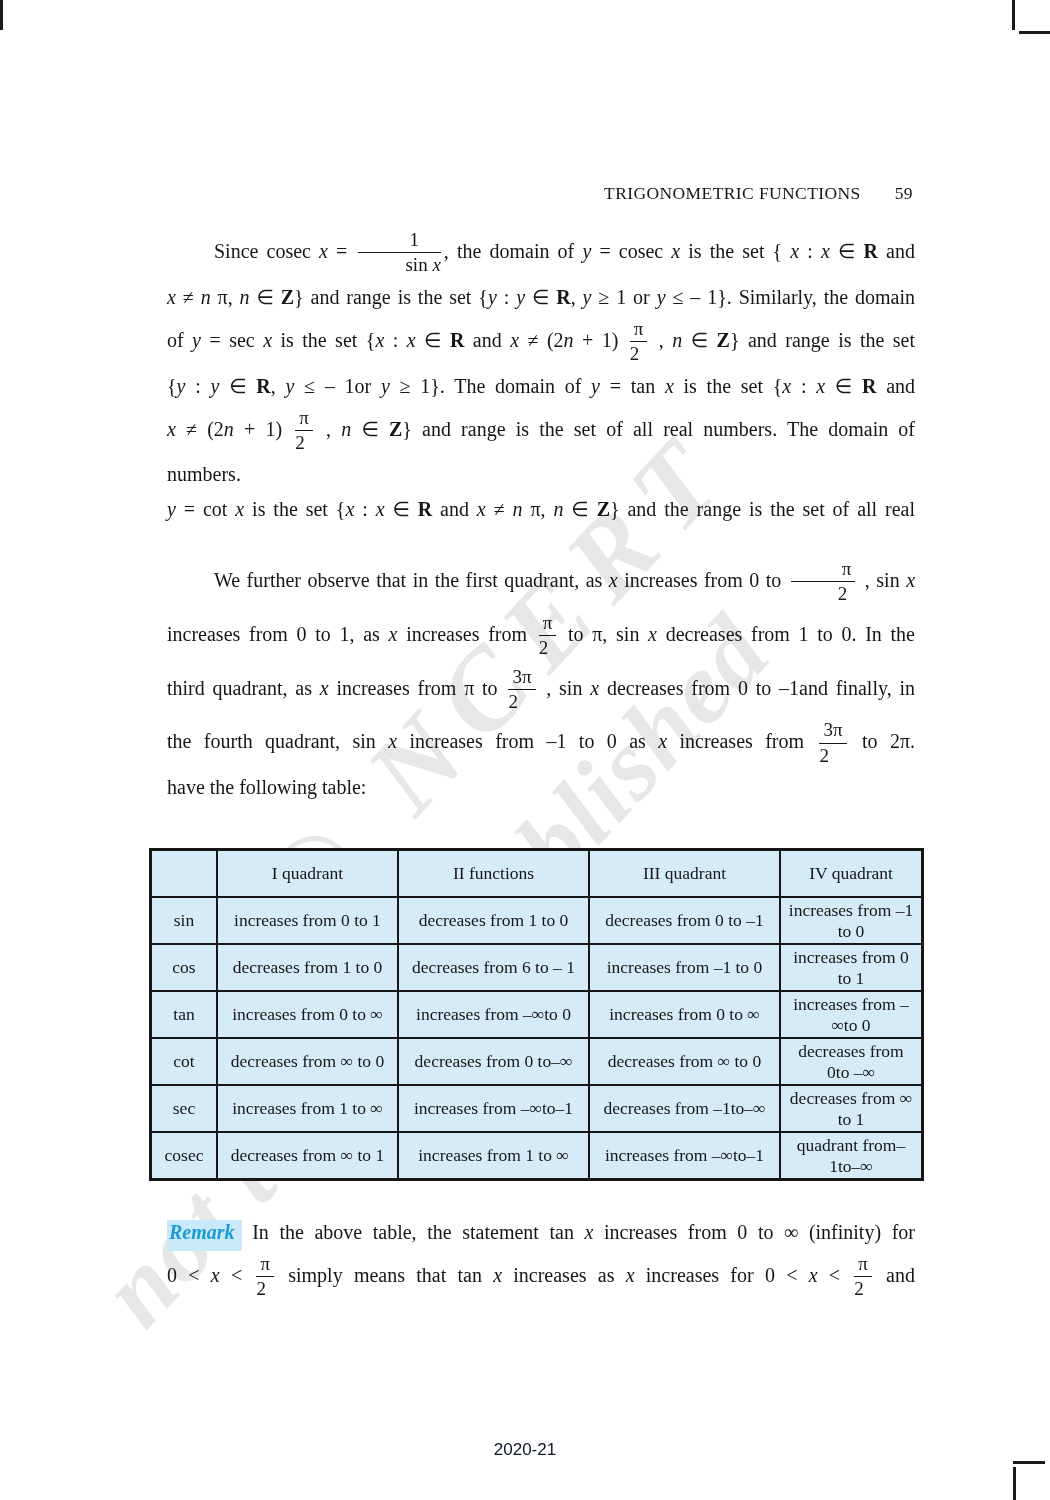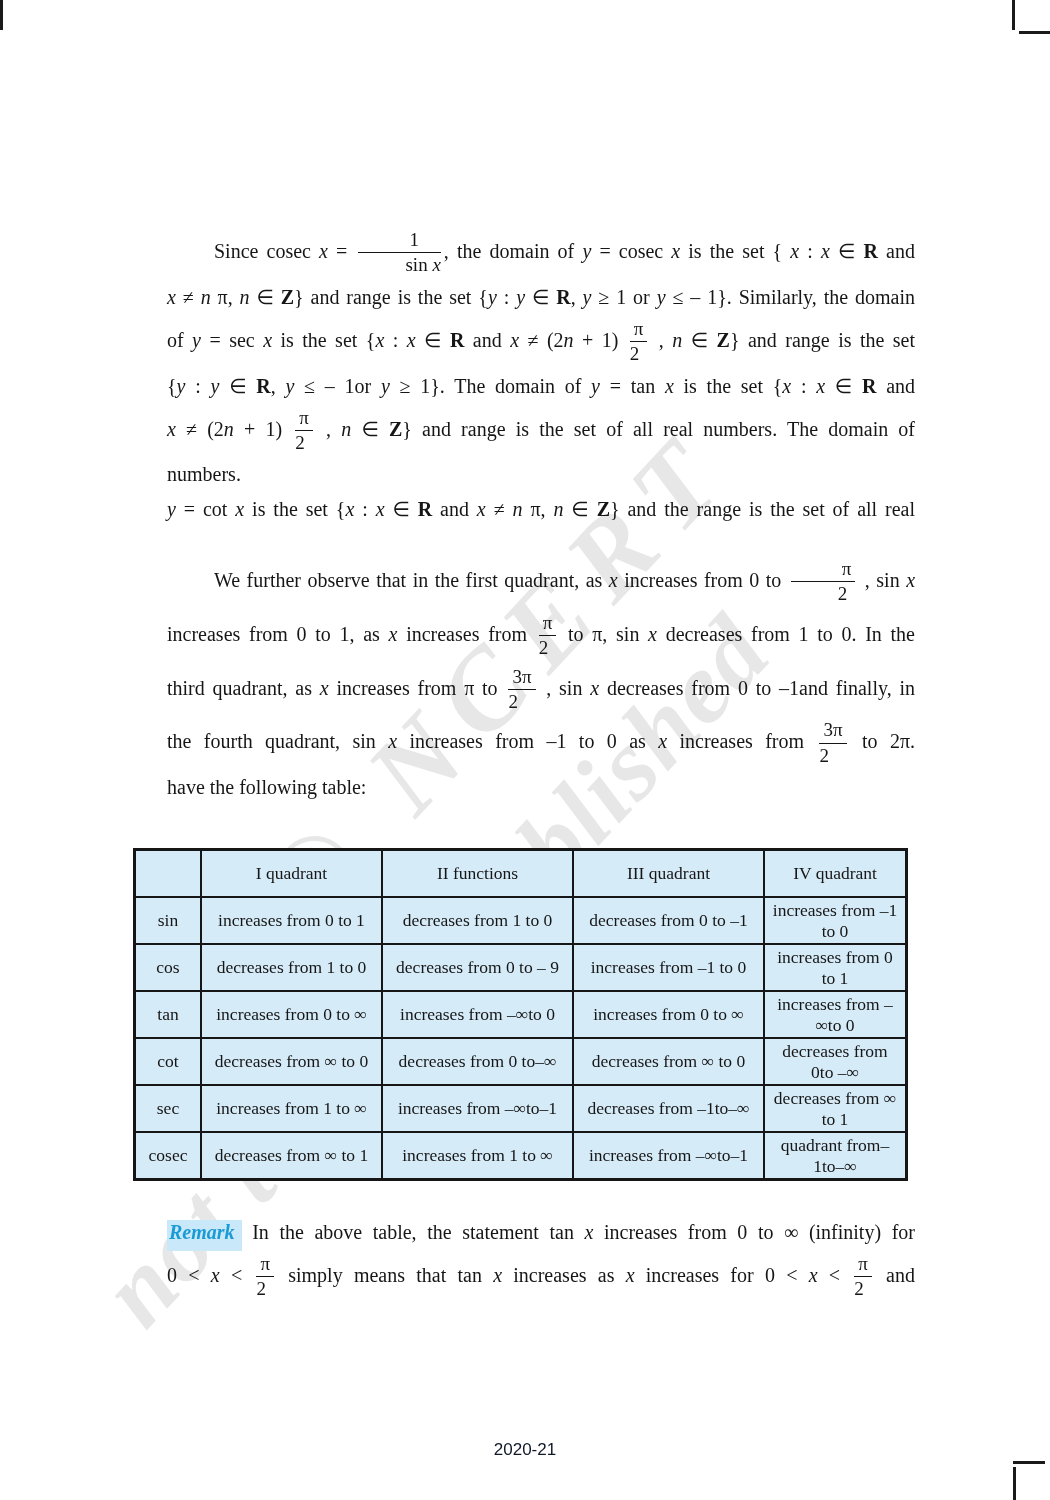--- a/index.html
+++ b/index.html
@@ -56,21 +56,21 @@
   }
   .frac .fnum { display:block; border-bottom:1.6px solid #161616; padding:0 4px 1px; }
   .frac .fden { display:block; padding-top:1px; }
 
   .remark-label {
     font-style:italic; font-weight:bold; color:#1b9bd5;
     background:#c9e8f9; padding:1px 7px 8px 2px;
   }
 
   
-  #qtable { position:absolute; left:127px; top:848px;padding-left:6px; }
+  #qtable { position:absolute; left:143px; top:848px;padding-left:6px; }
   #qtable table {
     border-collapse:collapse; border:3px solid #161616;
     width:775px; table-layout:fixed;
   }
   #qtable th, #qtable td {
     border:2.5px solid #161616; background:#d6ebf8;
     font-family:"Liberation Serif", serif; font-size:17.5px; font-weight:normal;
     text-align:center; vertical-align:middle; height:43px; padding:1px 4px;
   }
   #qtable th:nth-child(1), #qtable td:nth-child(1) { width:56px; }
@@ -90,20 +90,24 @@
 
   <div class="mark m-tl"></div>
   <div class="mark m-trv"></div>
   <div class="mark m-trh"></div>
   <div class="mark m-brh"></div>
   <div class="mark m-brv"></div>
 
   <div class="wm wm1">© NCERT</div>
   <div class="wm wm2">not to be republished</div>
 
+  <div class="page-header">
+    <span>TRIGONOMETRIC FUNCTIONS</span>
+    <span>59</span>
+  </div>
 
   <div id="para1" class="para">
       <div class="tline indent">Since cosec <i>x</i> = <span class="frac"><span class="fnum">1</span><span class="fden">sin <i>x</i></span></span>, the domain of <i>y</i> = cosec <i>x</i> is the set { <i>x</i> : <i>x</i> ∈ <b>R</b> and</div>
       <div class="tline"><i>x</i> ≠ <i>n</i> π, <i>n</i> ∈ <b>Z</b>} and range is the set {<i>y</i> : <i>y</i> ∈ <b>R</b>, <i>y</i> ≥ 1 or <i>y</i> ≤ – 1}. Similarly, the domain</div>
       <div class="tline">of <i>y</i> = sec <i>x</i> is the set {<i>x</i> : <i>x</i> ∈ <b>R</b> and <i>x</i> ≠ (2<i>n</i> + 1) <span class="frac"><span class="fnum">π</span><span class="fden">2</span></span> , <i>n</i> ∈ <b>Z</b>} and range is the set</div>
       <div class="tline">{<i>y</i> : <i>y</i> ∈ <b>R</b>, <i>y</i> ≤ – 1or <i>y</i> ≥ 1}. The domain of <i>y</i> = tan <i>x</i> is the set {<i>x</i> : <i>x</i> ∈ <b>R</b> and</div>
       <div class="tline"><i>x</i> ≠ (2<i>n</i> + 1) <span class="frac"><span class="fnum">π</span><span class="fden">2</span></span> , <i>n</i> ∈ <b>Z</b>} and range is the set of all real numbers. The domain of</div>
       <div class="tline last">numbers.</div>
       <div class="tline"><i>y</i> = cot <i>x</i> is the set {<i>x</i> : <i>x</i> ∈ <b>R</b> and <i>x</i> ≠ <i>n</i> π, <i>n</i> ∈ <b>Z</b>} and the range is the set of all real</div>
     </div>
@@ -131,21 +135,21 @@
           <tr>
             <td>sin</td>
             <td>increases from 0 to 1</td>
             <td>decreases from 1 to 0</td>
             <td>decreases from 0 to –1</td>
             <td>increases from –1 to 0</td>
           </tr>
           <tr>
             <td>cos</td>
             <td>decreases from 1 to 0</td>
-            <td>decreases from 0 to – 9</td>
+            <td>decreases from 6 to – 1</td>
             <td>increases from –1 to 0</td>
             <td>increases from 0 to 1</td>
           </tr>
           <tr>
             <td>tan</td>
             <td>increases from 0 to ∞</td>
             <td>increases from –∞to 0</td>
             <td>increases from 0 to ∞</td>
             <td>increases from –∞to 0</td>
           </tr>

